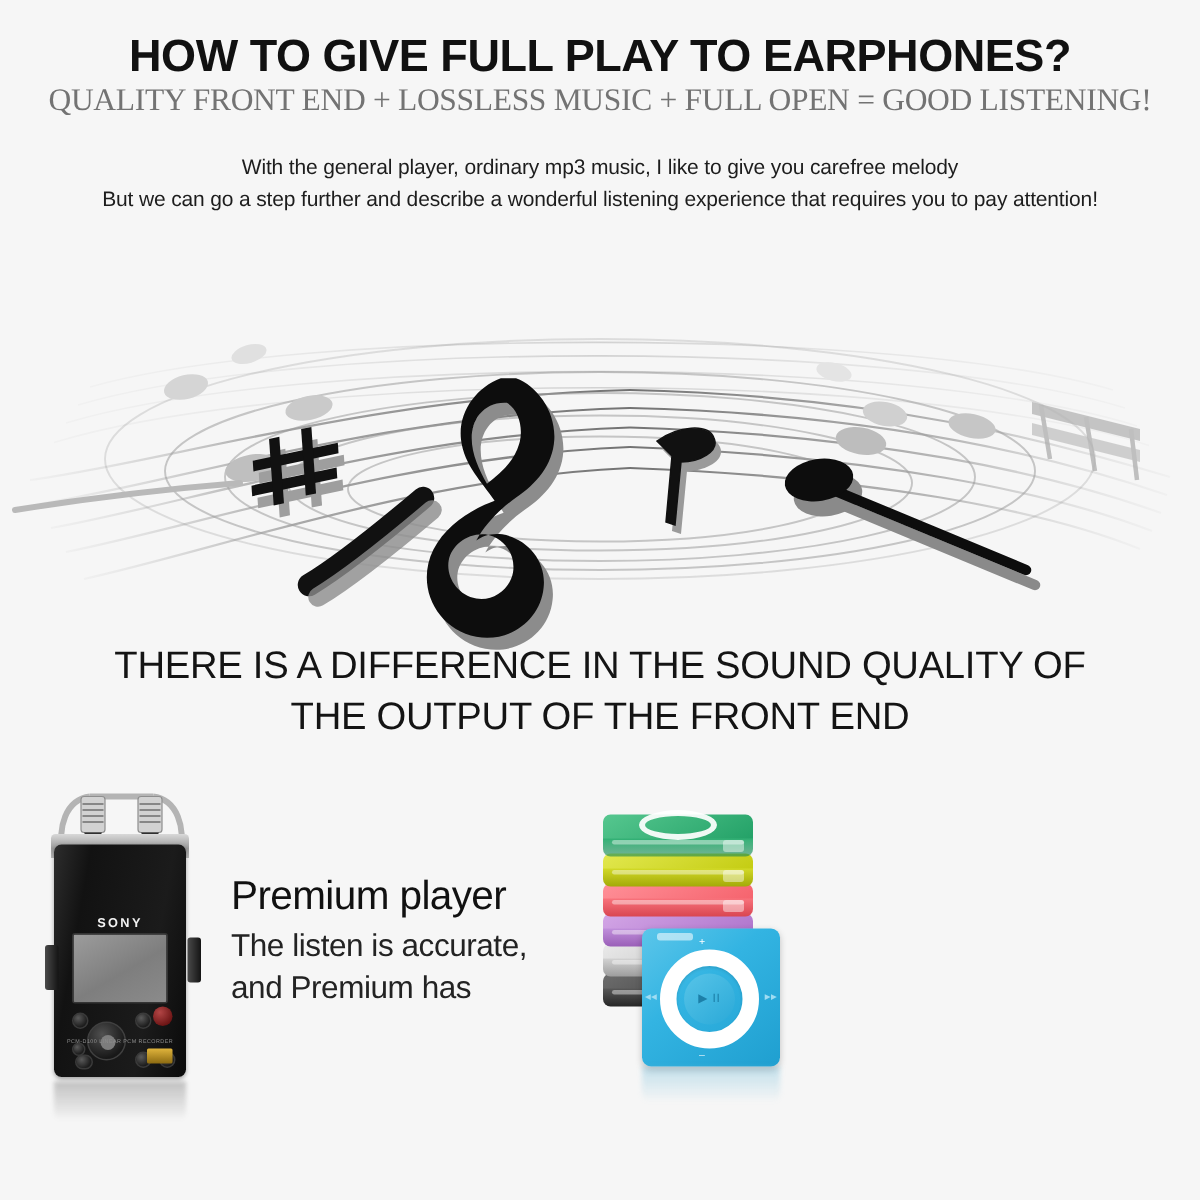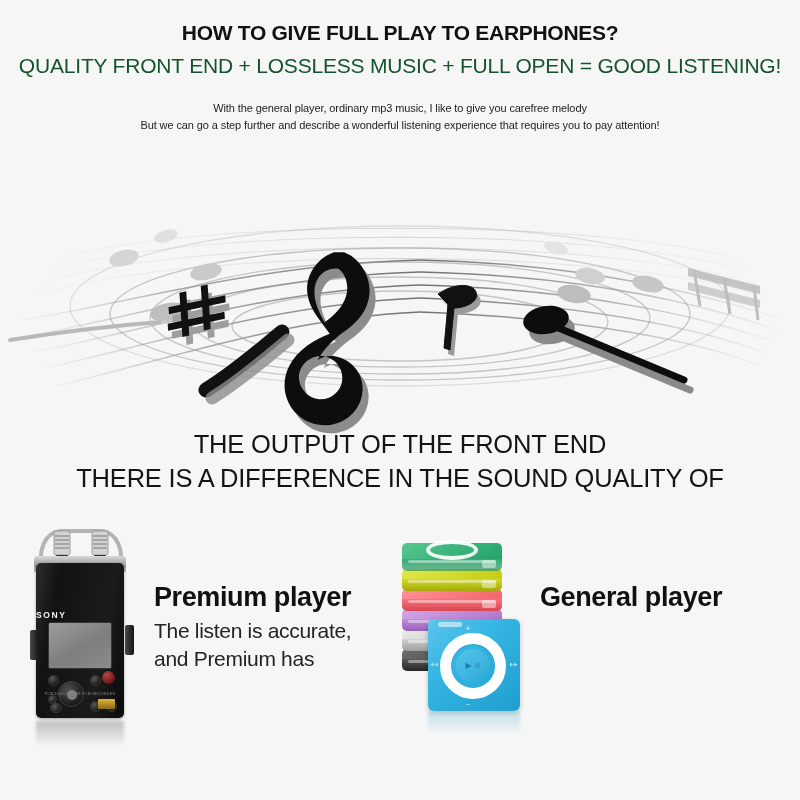--- a/index.html
+++ b/index.html
@@ -8,29 +8,29 @@
     background:#f6f6f6;
     font-family:"Liberation Sans", sans-serif;
     color:#1a1a1a;
     position:relative;
     overflow:hidden;
   }
 
   
   .header { padding-top:22px; text-align:center; }
   .main-title {
-    font-size:21px; font-weight:bold; letter-spacing:-0.3px;
+    font-size:30px; font-weight:bold; letter-spacing:-0.3px;
     line-height:1.05; color:#111;
   }
   .sub-title {
     font-size:21px; font-weight:normal; letter-spacing:-0.2px;
-    margin-top:10px; color:#14532d;
+    margin-top:0; color:#737373;font-family:Liberation Serif, serif;
   }
   .lead { margin-top:22px; line-height:1.5; }
-  .lead-line { font-size:11px; color:#1d1d1d; letter-spacing:-0.1px; }
+  .lead-line { font-size:14px; color:#1d1d1d; letter-spacing:-0.1px; }
 
   
   .music-art { position:absolute; left:0; top:190; width:800px; height:245px; }
   .music-art svg { display:block; width:800px; height:245px; }
 
   
   .section-heading {
     position:absolute; left:0; top:428px; width:800px;
     text-align:center; font-size:25.5px; line-height:1.32;
     letter-spacing:-0.2px; color:#141414;
@@ -38,21 +38,21 @@
 
   
   .products { position:absolute; left:0; top:525px; width:800px; height:230px; }
   .col { position:absolute; top:0; display:flex; align-items:flex-start; }
   .col-left { left:22px; }
   .col-right { left:400px; }
 
   .copy { padding-top:58px; }
   .copy-right { padding-top:58px; }
   .prod-title {
-    font-size:27px; font-weight:bold; letter-spacing:-0.4px;
+    font-size:27px; font-weight:normal; letter-spacing:-0.4px;
     color:#111; line-height:1.1; margin-bottom:4px;
   }
   .prod-desc {
     font-size:21px; line-height:1.33; color:#232323; letter-spacing:-0.3px;
   }
 
   
   .recorder { position:relative; width:118px; height:205px; margin-right:14px; }
   .rec-mics { position:absolute; left:12px; top:0; width:94px; height:48px; }
   .rec-body {
@@ -60,21 +60,21 @@
     background:linear-gradient(100deg,#2d2d2d 0%,#121212 22%,#1b1b1b 70%,#0a0a0a 100%);
     border-radius:5px;
     box-shadow:0 1px 3px rgba(0,0,0,.35);
   }
   .rec-silver-top {
     position:absolute; left:12px; top:31px; width:92px; height:16px;
     background:linear-gradient(180deg,#d9d9d9,#9a9a9a 60%,#bdbdbd);
     border-radius:3px 3px 0 0;
   }
   .rec-brand {
-    position:absolute; left:0; top:47px; width:88px; 
+    position:absolute; left:0; top:47px; width:88px; text-align:center;
     color:#f2f2f2; font-size:8.5px; font-weight:bold; letter-spacing:1.6px;
   }
   .rec-screen {
     position:absolute; left:12px; top:59px; width:64px; height:47px;
     background:linear-gradient(150deg,#9c9c9c,#7e7e7e 55%,#8b8b8b);
     border:1px solid #343434; border-radius:2px;
   }
   .rec-knob {
     position:absolute; border-radius:50%;
     background:radial-gradient(circle at 35% 30%,#5a5a5a,#1d1d1d 70%);
@@ -310,22 +310,22 @@
       <ellipse cx="552" cy="140" rx="23" ry="14" transform="rotate(-9 552 140)" fill="#8a8a8a"></ellipse>
       <line x1="549" y1="134" x2="684" y2="190" stroke="#0d0d0d" stroke-width="7" stroke-linecap="round"></line>
       <ellipse cx="546" cy="130" rx="23" ry="14" transform="rotate(-9 546 130)" fill="#0d0d0d"></ellipse>
     </g>
 
     <path d="M10,150 C60,142 110,136 160,132" stroke="#b9b9b9" stroke-width="4" fill="none" stroke-linecap="round"></path>
   </svg>
 </div>
 
 <div class="section-heading">
+  <div>THERE IS A DIFFERENCE IN THE SOUND QUALITY OF</div>
   <div>THE OUTPUT OF THE FRONT END</div>
-  <div>THERE IS A DIFFERENCE IN THE SOUND QUALITY OF</div>
 </div>
 
 <div class="products">
 
   <div class="col col-left">
 
     <div class="recorder">
 
       <svg class="rec-mics" viewBox="0 0 94 48">
         <path d="M8,46 C4,26 10,8 26,6" stroke="#b4b4b4" stroke-width="4" fill="none"></path>
@@ -428,16 +428,15 @@
         <div class="bw-lab bw-up">+</div>
         <div class="bw-lab bw-down">–</div>
         <div class="bw-lab bw-left">◀◀</div>
         <div class="bw-lab bw-right">▶▶</div>
         <div class="bw-center">▶ II</div>
       </div>
       <div class="ipod-reflect"></div>
     </div>
 
     <div class="copy-right">
-      <div class="prod-title">General player</div>
     </div>
   </div>
 </div>
 
 </body></html>

